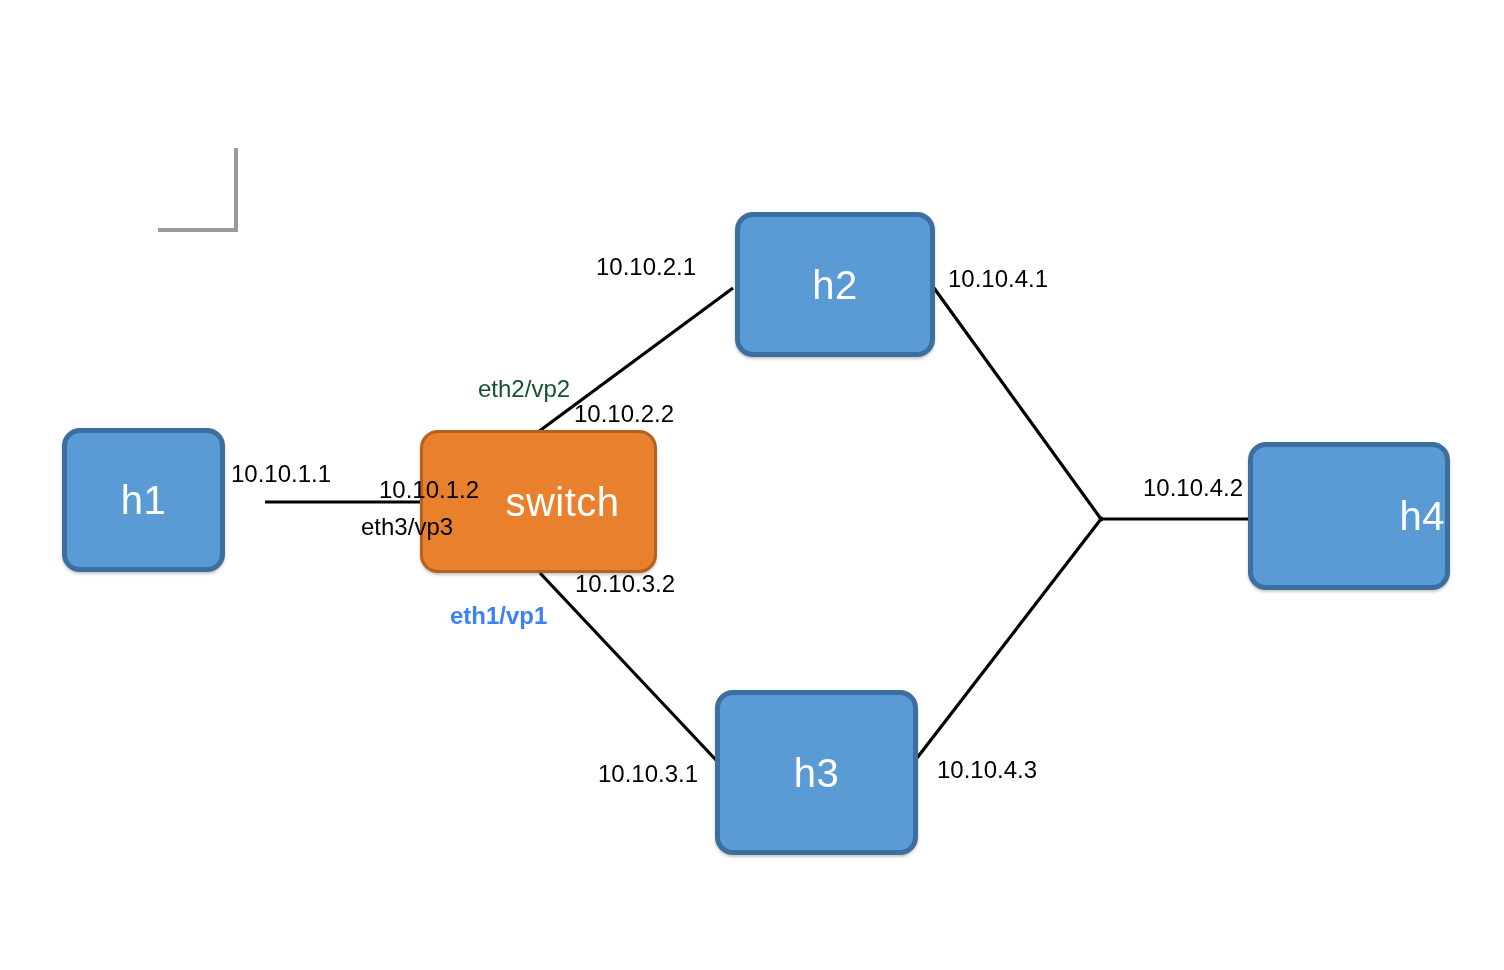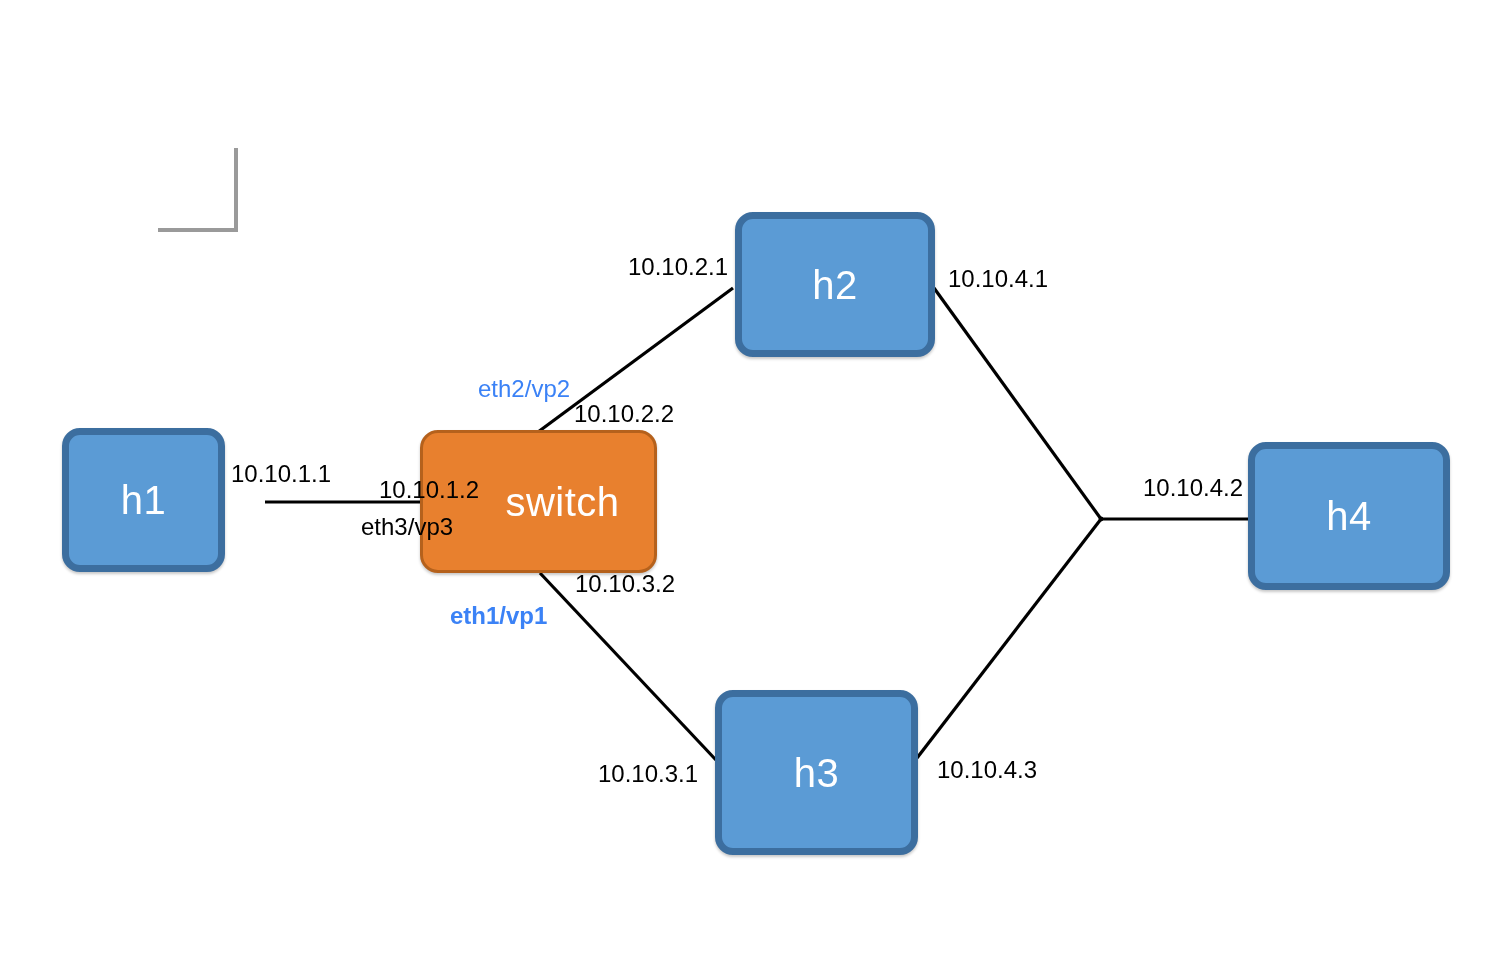--- a/index.html
+++ b/index.html
@@ -29,21 +29,21 @@
     display: flex;
     align-items: center;
     justify-content: center;
     color: #ffffff;
     font-weight: 400;
     letter-spacing: 0.5px;
     z-index: 3;
   }
   .node-host {
     background: #5B9BD5;
-    border: 7px solid #a21caf;
+    border: 5px solid #a21caf;
     box-shadow: 0 2px 3px rgba(0,0,0,0.22);
   }
   .node-switch {
     background: #E8802E;
     border: 3px solid #B5611C;
     box-shadow: 0 2px 3px rgba(0,0,0,0.22);
   }
   .node-label {
     font-size: 40px;
     line-height: 1;
@@ -104,31 +104,31 @@
       </div>
       <div class="node node-switch" style="left: 420px; top: 430px; width: 237px; height: 143px; background: rgb(232, 128, 46); border-color: rgb(181, 97, 28); padding-left: 48px;">
         <span class="node-label" style="color: rgb(255, 255, 255);">switch</span>
       </div>
       <div class="node node-host" style="left: 735px; top: 212px; width: 200px; height: 145px; background: rgb(91, 155, 213); border-color: rgb(60, 110, 159);">
         <span class="node-label" style="color: rgb(255, 255, 255);">h2</span>
       </div>
       <div class="node node-host" style="left: 715px; top: 690px; width: 203px; height: 165px; background: rgb(91, 155, 213); border-color: rgb(60, 110, 159);">
         <span class="node-label" style="color: rgb(255, 255, 255);">h3</span>
       </div>
-      <div class="node node-host" style="left: 1248px; top: 442px; width: 202px; height: 148px; background: rgb(91, 155, 213); border-color: rgb(60, 110, 159);">
+      <div class="node node-host" style="left: 1248px; top: 442px; width: 202px; height: 148px; background: rgb(91, 155, 213); border-color: rgb(60, 110, 159); justify-content: flex-end;">
         <span class="node-label" style="color: rgb(255, 255, 255);">h4</span>
       </div>
     </div>
   <div id="labels">
       <span class="edge-label" style="left: 231px; top: 462px; color: rgb(0, 0, 0);">10.10.1.1</span>
       <span class="edge-label" style="left: 379px; top: 462px; color: rgb(0, 0, 0); margin-top: 16px;">10.10.1.2</span>
       <span class="edge-label" style="left: 361px; top: 515px; color: rgb(0, 0, 0);">eth3/vp3</span>
-      <span class="edge-label" style="left: 478px; top: 377px; color: #3b82f6;">eth2/vp2</span>
+      <span class="edge-label" style="left: 478px; top: 377px; color: #14532d;">eth2/vp2</span>
       <span class="edge-label" style="left: 574px; top: 402px; color: rgb(0, 0, 0);">10.10.2.2</span>
-      <span class="edge-label" style="left: 628px; top: 255px; color: rgb(0, 0, 0);">10.10.2.1</span>
+      <span class="edge-label" style="left: 596px; top: 255px; color: rgb(0, 0, 0);">10.10.2.1</span>
       <span class="edge-label" style="left: 948px; top: 267px; color: rgb(0, 0, 0);">10.10.4.1</span>
       <span class="edge-label" style="left: 450px; top: 604px; color: #3b82f6; font-weight: bold;">eth1/vp1</span>
       <span class="edge-label" style="left: 575px; top: 572px; color: rgb(0, 0, 0);">10.10.3.2</span>
       <span class="edge-label" style="left: 598px; top: 762px; color: rgb(0, 0, 0);">10.10.3.1</span>
       <span class="edge-label" style="left: 937px; top: 758px; color: rgb(0, 0, 0);">10.10.4.3</span>
       <span class="edge-label" style="left: 1143px; top: 476px; color: rgb(0, 0, 0);">10.10.4.2</span>
     </div>
 
 </div>
 

